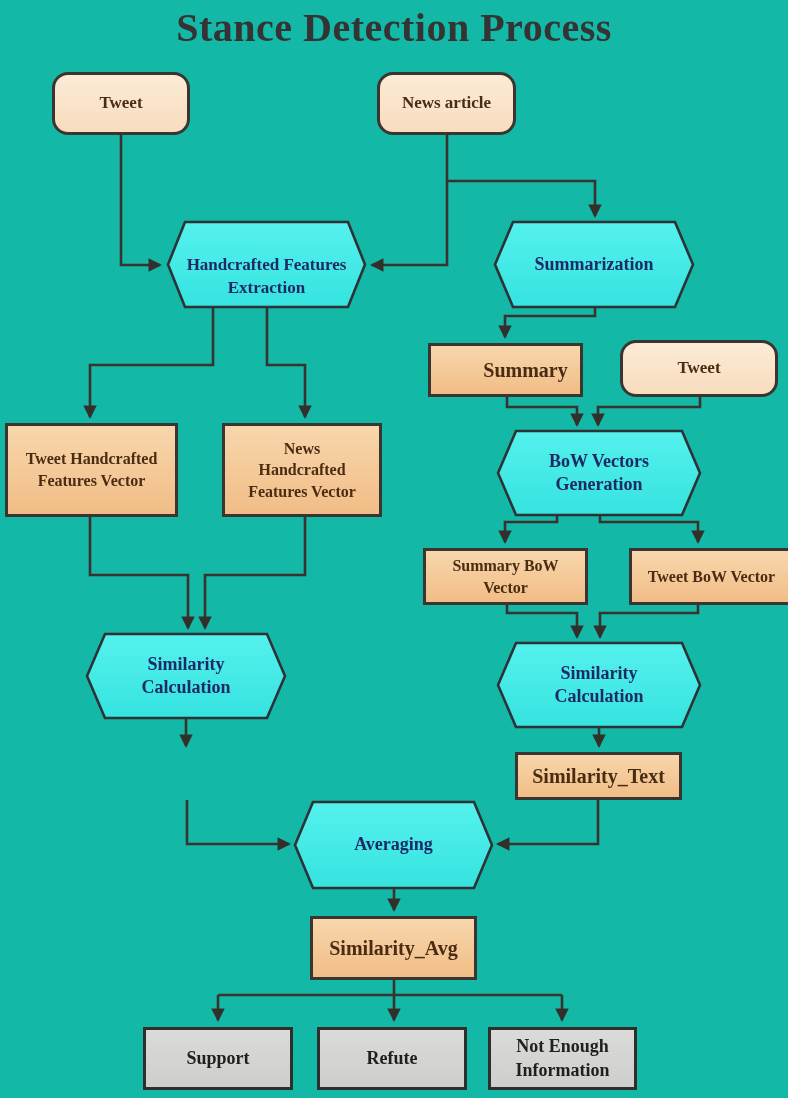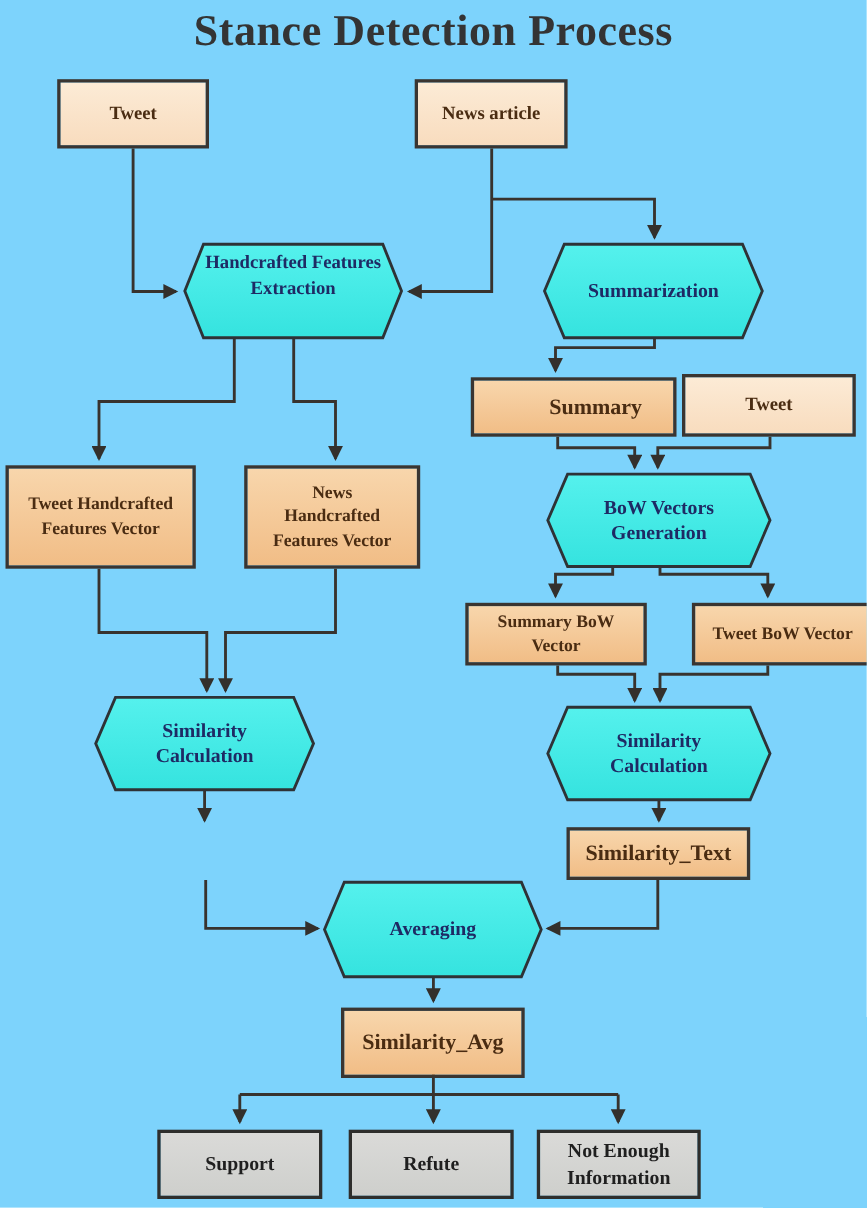--- a/index.html
+++ b/index.html
@@ -1,35 +1,35 @@
 <!DOCTYPE html>
 <html><head>
 <meta charset="utf-8">
 <style>
   html,body { margin:0; padding:0; background:#ffffff; }
   .canvas {
     position:relative; width:788px; height:1098px; overflow:hidden;
-    background:#7dd3fc;
+    background:#14b8a6;
     font-family:"Liberation Serif","DejaVu Serif",serif;
   }
   .title {
     position:absolute; left:0; top:4px; width:788px;
     text-align:center; font-size:40px; font-weight:bold; color:#343434;
     letter-spacing:0.5px;
   }
   svg.layer { position:absolute; left:0; top:0; width:788px; height:1098px; }
   .conn { fill:none; stroke:#38332e; stroke-width:2.6px; }
   .hex { stroke:#2e3236; stroke-width:2.6px; }
   .node {
     position:absolute; box-sizing:border-box;
     display:flex; align-items:center; justify-content:center;
     text-align:center; font-weight:bold; line-height:1.3;
   }
   .rect { border:3px solid #3a3531; }
-  .peach { background:linear-gradient(180deg,#fcebd6,#f8dcbe); color:#4a2c12; }
+  .peach { background:linear-gradient(180deg,#fcebd6,#f8dcbe); color:#4a2c12;border-radius:16px; }
   .orange { background:linear-gradient(180deg,#f8d6ac,#f1bd86); color:#4a2c12; }
   .gray  { background:linear-gradient(180deg,#dadad8,#cecfcc); color:#1f1f1f; border-color:#2e2e2c; }
   .hexlabel { color:#1e2a64; background:transparent; }
   .fs17 { font-size:17px; }
   .fs18 { font-size:18px; }
   .fs19 { font-size:16px; line-height:1.35; }
   .fs20 { font-size:20px; }
   .pad { padding:0 14px; }
 </style>
 </head>
@@ -80,21 +80,21 @@
     <polygon class="hex" fill="url(#cyanGrad)" points="498,473 516,431 682,431 700,473 682,515 516,515"></polygon>
     <polygon class="hex" fill="url(#cyanGrad)" points="87,676 105,634 267,634 285,676 267,718 105,718"></polygon>
     <polygon class="hex" fill="url(#cyanGrad)" points="498,685 516,643 682,643 700,685 682,727 516,727"></polygon>
     <polygon class="hex" fill="url(#cyanGrad)" points="295,845 313,802 474,802 492,845 474,888 313,888"></polygon>
   </svg>
 
   <div class="node rect peach fs17" style="left:52px; top:72px; width:138px; height:63px;">Tweet</div>
 
   <div class="node rect peach fs17" style="left:377px; top:72px; width:139px; height:63px;">News article</div>
 
-  <div class="node rect orange fs20" style="left:428px; top:343px; width:187px; height:54px;padding-left:40px;">Summary</div>
+  <div class="node rect orange fs20" style="left:428px; top:343px; width:155px; height:54px;padding-left:40px;">Summary</div>
 
   <div class="node rect peach fs17" style="left:620px; top:340px; width:158px; height:57px;">Tweet</div>
 
   <div class="node rect orange fs19 pad" style="left:5px; top:423px; width:173px; height:94px;">Tweet Handcrafted Features Vector</div>
 
   <div class="node rect orange fs19 pad" style="left:222px; top:423px; width:160px; height:94px;">News Handcrafted Features Vector</div>
 
   <div class="node rect orange fs19 pad" style="left:423px; top:548px; width:165px; height:57px;">Summary BoW Vector</div>
 
   <div class="node rect orange fs19 pad" style="left:629px; top:548px; width:165px; height:57px;">Tweet BoW Vector</div>
@@ -103,21 +103,21 @@
   <div class="node rect orange fs20" style="left:515px; top:752px; width:167px; height:48px;">Similarity_Text</div>
 
   <div class="node rect orange fs20" style="left:310px; top:916px; width:167px; height:64px;">Similarity_Avg</div>
 
   <div class="node rect gray fs18" style="left:143px; top:1027px; width:150px; height:63px;">Support</div>
 
   <div class="node rect gray fs18" style="left:317px; top:1027px; width:150px; height:63px;">Refute</div>
 
   <div class="node rect gray fs18 pad" style="left:488px; top:1027px; width:149px; height:63px;">Not Enough Information</div>
 
-  <div class="node hexlabel fs17 pad" style="left:168px; top:208px; width:197px; height:85px;">Handcrafted Features Extraction</div>
+  <div class="node hexlabel fs17 pad" style="left:168px; top:234px; width:197px; height:85px;">Handcrafted Features Extraction</div>
 
   <div class="node hexlabel fs18" style="left:495px; top:222px; width:198px; height:85px;">Summarization</div>
 
   <div class="node hexlabel fs18" style="left:498px; top:431px; width:202px; height:84px; padding:0 30px; box-sizing:border-box;">BoW Vectors Generation</div>
 
   <div class="node hexlabel fs18" style="left:87px; top:634px; width:198px; height:84px; padding:0 40px; box-sizing:border-box;">Similarity Calculation</div>
 
   <div class="node hexlabel fs18" style="left:498px; top:643px; width:202px; height:84px; padding:0 40px; box-sizing:border-box;">Similarity Calculation</div>
 
   <div class="node hexlabel fs18" style="left:295px; top:802px; width:197px; height:86px;">Averaging</div>

